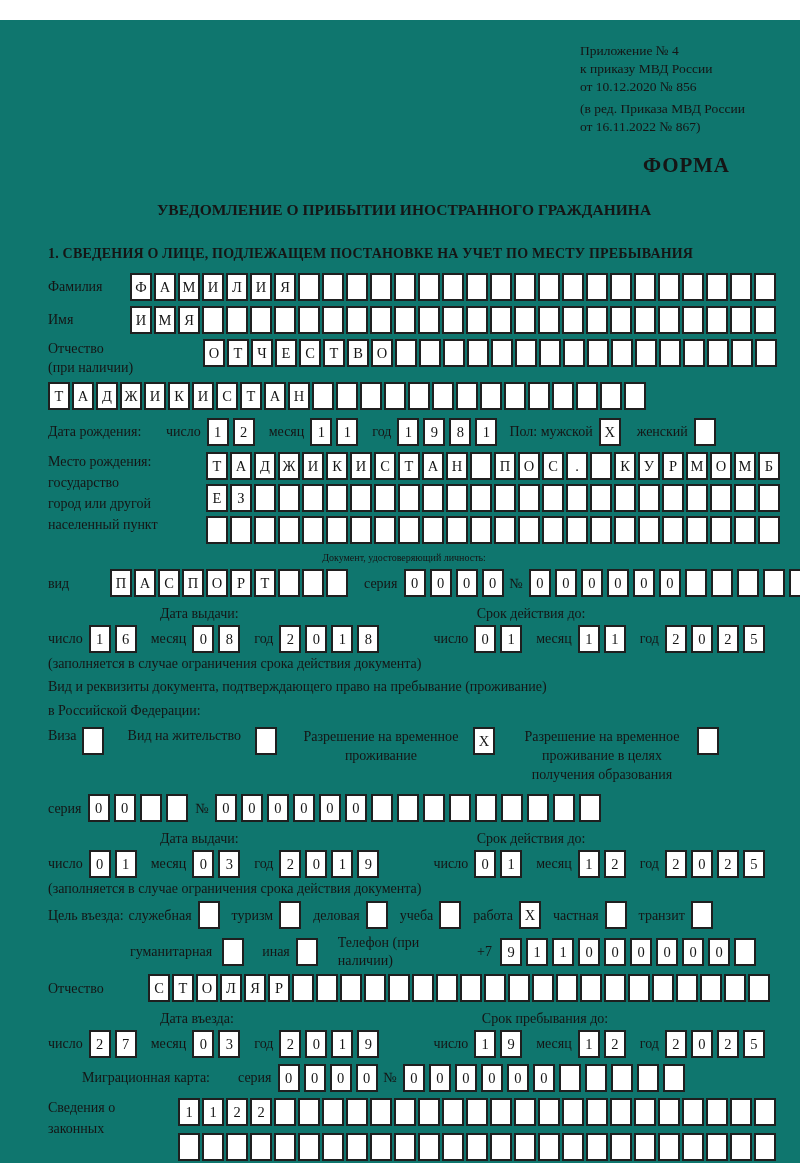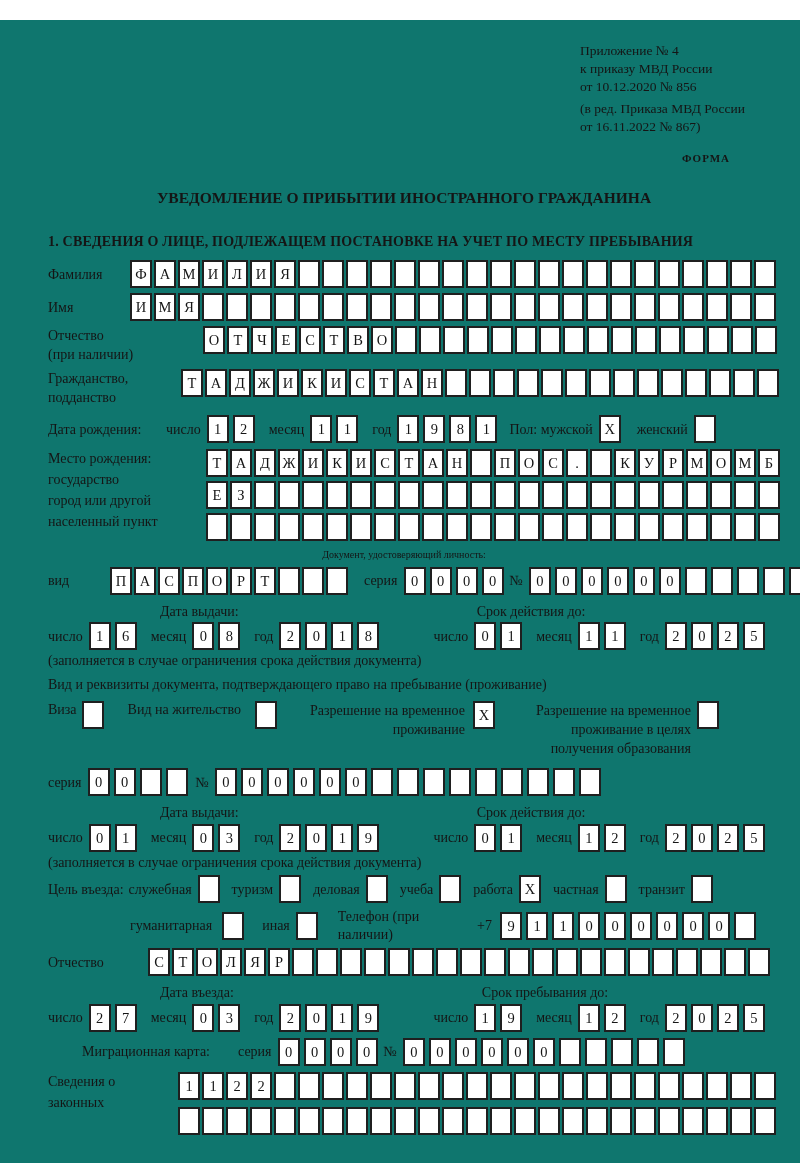--- a/index.html
+++ b/index.html
@@ -2,41 +2,41 @@
 <html><head>
 <meta charset="utf-8">
 <style>
   html,body{margin:0;padding:0;background:#ffffff;}
   body{font-family:"Liberation Serif","DejaVu Serif",serif;color:#151515;}
   .page{width:800px;height:1163px;background:#0f766e;box-sizing:border-box;
         padding:22px 40px 20px 48px;position:relative;font-size:14px;line-height:1.25;margin-top:20px;}
   
   .appendix{margin-left:532px;font-size:13.5px;line-height:18px;}
   .appendix .gap{height:4px;}
-  .forma{font-weight:bold;text-align:right;margin:16px 30px 0 0;font-size:11px;letter-spacing:1px;}
+  .forma{font-weight:bold;text-align:right;margin:16px 30px 0 0;font-size:21px;letter-spacing:1px;}
   
   .title{text-align:center;font-weight:bold;font-size:15.5px;margin-top:20px;line-height:23px;}
   .uline{display:inline-block;width:58px;border-bottom:2.5px solid #3a3a3a;margin-left:14px;height:12px;}
   .sec-heading{font-weight:bold;font-size:14px;margin-top:24px;white-space:nowrap;letter-spacing:.2px;}
   
   .frow{display:flex;align-items:center;margin-top:5px;min-height:28px;}
   .frow.top{align-items:flex-start;}
   .lbl{flex:0 0 auto;}
   .boxes{display:inline-flex;flex:0 0 auto;}
   .cell{display:inline-flex;width:18px;height:24px;border:2px solid #1f1f1f;margin-right:2px;
         align-items:center;justify-content:center;font-size:14.5px;background:#fff;flex:0 0 auto;}
   .sp .cell{margin-right:4px;}
   .w82{width:82px;} .w155{width:155px;} .w133{width:133px;}
   .twoline{line-height:19px;}
   
   .dlbl{margin:0 6px 0 10px;}
   .dlbl.first{margin-left:0;}
   .hdr-row{display:flex;margin-top:8px;}
   .note-right{text-align:left;font-size:14px;padding-right:52px;margin-top:2px;}
-  .center-lbl{text-align:right;line-height:19px;}
+  .center-lbl{text-align:center;line-height:19px;}
   .doc-heading{text-align:center;font-weight:normal;font-size:10px;margin-top:8px;}
   .col{display:flex;flex-direction:column;}
   .opt-wrap{display:flex;align-items:flex-start;margin-top:8px;}
   .mt2{margin-top:2px;} .mt6{margin-top:6px;} .mt8{margin-top:8px;} .mt10{margin-top:10px;}
 </style>
 </head>
 <body>
 
 <div class="page">
 
@@ -146,24 +146,20 @@
         <span class="cell"></span>
         <span class="cell"></span>
         <span class="cell"></span>
         <span class="cell"></span>
         <span class="cell"></span>
         <span class="cell"></span>
         <span class="cell"></span>
       </span>
   </div>
   <div class="frow top">
-    <span class="lbl w133 twoline">
-      <div>Гражданство,</div>
-      <div>подданство</div>
-    </span>
     <span class="boxes">
         <span class="cell">Т</span>
         <span class="cell">А</span>
         <span class="cell">Д</span>
         <span class="cell">Ж</span>
         <span class="cell">И</span>
         <span class="cell">К</span>
         <span class="cell">И</span>
         <span class="cell">С</span>
         <span class="cell">Т</span>
@@ -377,20 +373,21 @@
     <span class="boxes">
         <span class="cell">2</span>
         <span class="cell">0</span>
         <span class="cell">2</span>
         <span class="cell">5</span>
       </span>
   </div>
   <div class="note-right">(заполняется в случае ограничения срока действия документа)</div>
 
   <div class="mt6">Вид и реквизиты документа, подтверждающего право на пребывание (проживание)</div>
+  <div class="mt6">в Российской Федерации:</div>
   <div class="opt-wrap">
     <span>Виза</span>
     <span class="boxes" style="margin-left:5px;">
         <span class="cell"></span>
       </span>
     <span style="margin-left:22px;">Вид на жительство</span>
     <span class="boxes" style="margin-left:14px;">
         <span class="cell"></span>
       </span>
     <span class="center-lbl" style="width:168px;margin-left:18px;">Разрешение на временное проживание</span>

